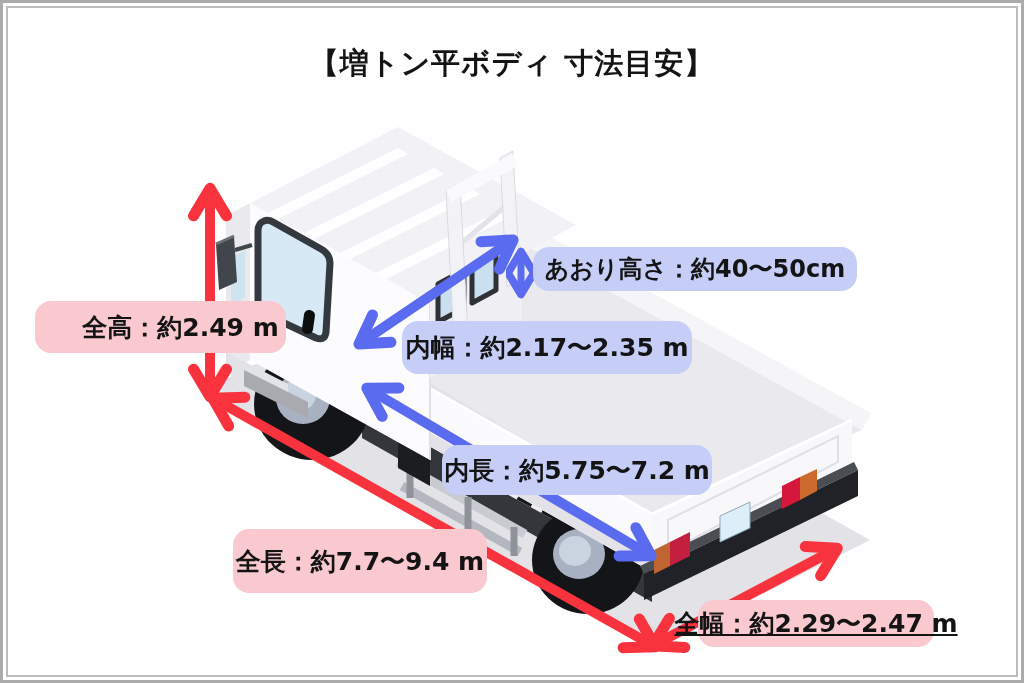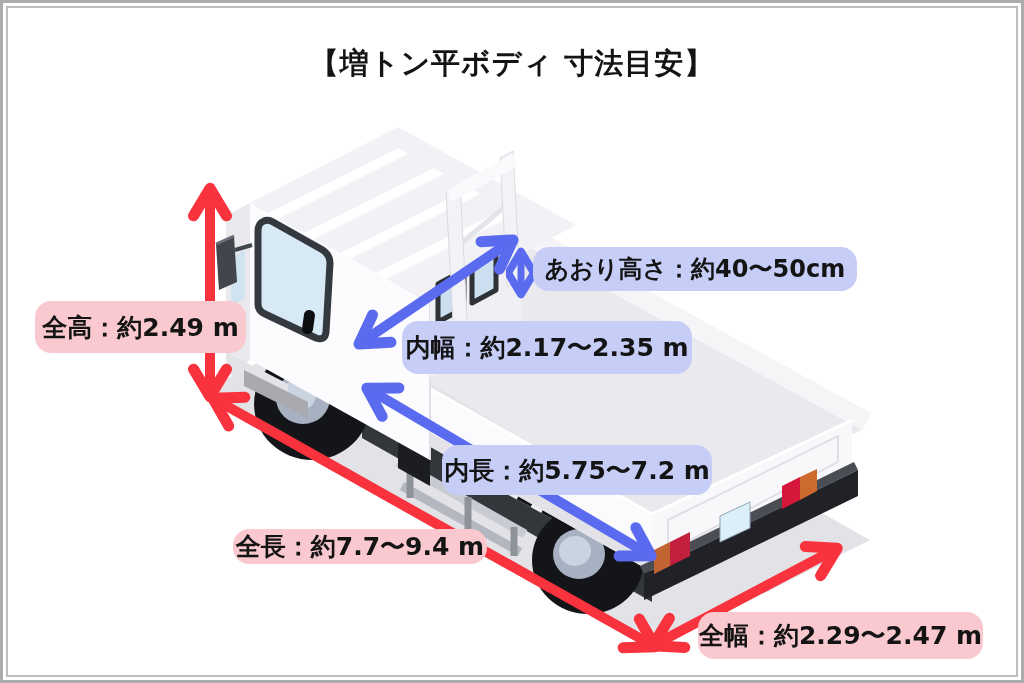--- a/index.html
+++ b/index.html
@@ -14,22 +14,22 @@
   }
   .dim-label{
     position:absolute;display:flex;align-items:center;justify-content:center;
     border-radius:16px;font-weight:700;color:#141414;white-space:nowrap;
     font-size:25px;line-height:1;margin-top:18px;
   }
   .lbl-zenko   {left:35px;  top:283px; width:211px; height:52px;}
   .lbl-aori    {left:533px; top:229px; width:324px; height:44px; font-size:24px;}
   .lbl-uchihaba{left:402px; top:303px; width:290px; height:53px;}
   .lbl-uchinaga{left:442px; top:427px; width:270px; height:50px;}
-  .lbl-zencho  {left:233px; top:511px; width:254px; height:35px;}
-  .lbl-zenpuku {left:698px; top:594px; width:285px; height:47px;}
+  .lbl-zencho  {left:233px; top:511px; width:254px; height:64px;}
+  .lbl-zenpuku {left:698px; top:582px; width:236px; height:47px;text-decoration:underline;}
   svg{position:absolute;left:0;top:0;}
 </style>
 </head>
 <body>
 
 <div class="stage">
 
   <svg width="1024" height="683" viewBox="0 0 1024 683">
     <defs>
       <marker id="mRed" viewBox="0 0 12 12" refX="8.5" refY="6" markerWidth="4.4" markerHeight="4.4" orient="auto-start-reverse">
@@ -125,19 +125,19 @@
       <line x1="216" y1="400" x2="652" y2="645" stroke="#F8333E" stroke-width="10" marker-start="url(#mRed)" marker-end="url(#mRed)"></line>
       <line x1="656" y1="644" x2="834" y2="550" stroke="#F8333E" stroke-width="10" marker-start="url(#mRed)" marker-end="url(#mRed)"></line>
       <line x1="362" y1="342" x2="510" y2="242" stroke="#5A6BF0" stroke-width="10" marker-start="url(#mBlue)" marker-end="url(#mBlue)"></line>
       <line x1="521" y1="254" x2="521" y2="292" stroke="#5A6BF0" stroke-width="7" marker-start="url(#mBlue)" marker-end="url(#mBlue)"></line>
       <line x1="370" y1="390" x2="648" y2="554" stroke="#5A6BF0" stroke-width="10" marker-start="url(#mBlue)" marker-end="url(#mBlue)"></line>
     </g>
   </svg>
 
   <div class="title">【増トン平ボディ 寸法目安】</div>
 
-  <div class="dim-label lbl-zenko" style="background-color: rgb(249, 201, 207);">全高：約2.49 m</div>
+  <div class="dim-label lbl-zenko" style="background-color: rgb(249, 201, 207); padding-left: 40px;">全高：約2.49 m</div>
   <div class="dim-label lbl-aori" style="background-color: rgb(198, 205, 247);">あおり高さ：約40〜50cm</div>
   <div class="dim-label lbl-uchihaba" style="background-color: rgb(198, 205, 247);">内幅：約2.17〜2.35 m</div>
   <div class="dim-label lbl-uchinaga" style="background-color: rgb(198, 205, 247);">内長：約5.75〜7.2 m</div>
   <div class="dim-label lbl-zencho" style="background-color: rgb(249, 201, 207);">全長：約7.7〜9.4 m</div>
   <div class="dim-label lbl-zenpuku" style="background-color: rgb(249, 201, 207);">全幅：約2.29〜2.47 m</div>
 </div>
 
 </body></html>

